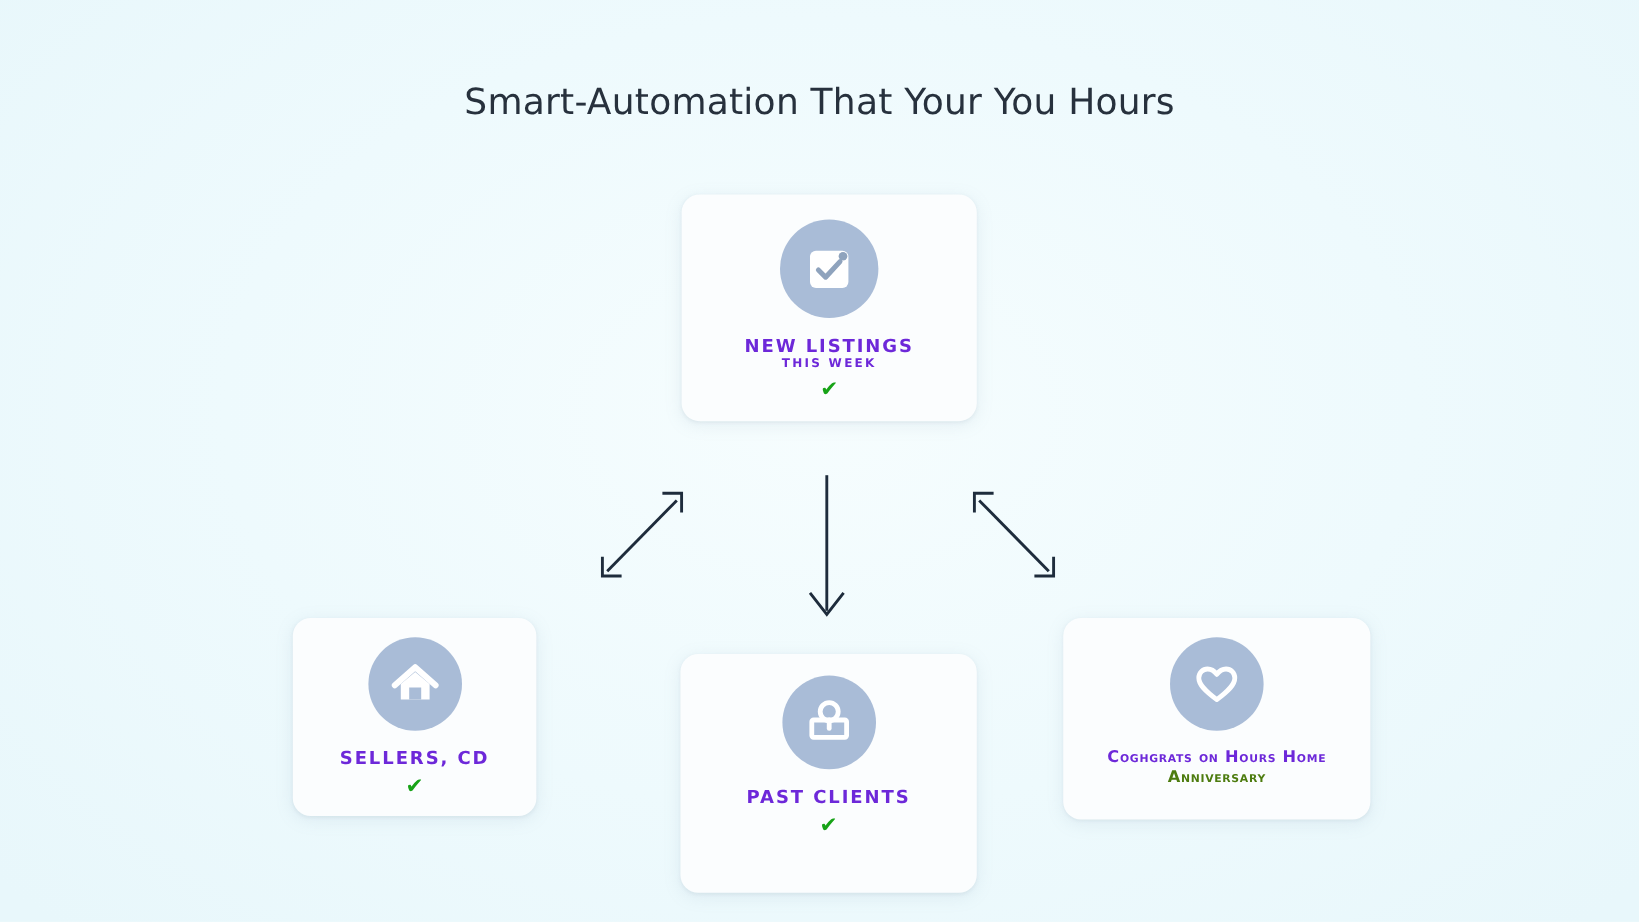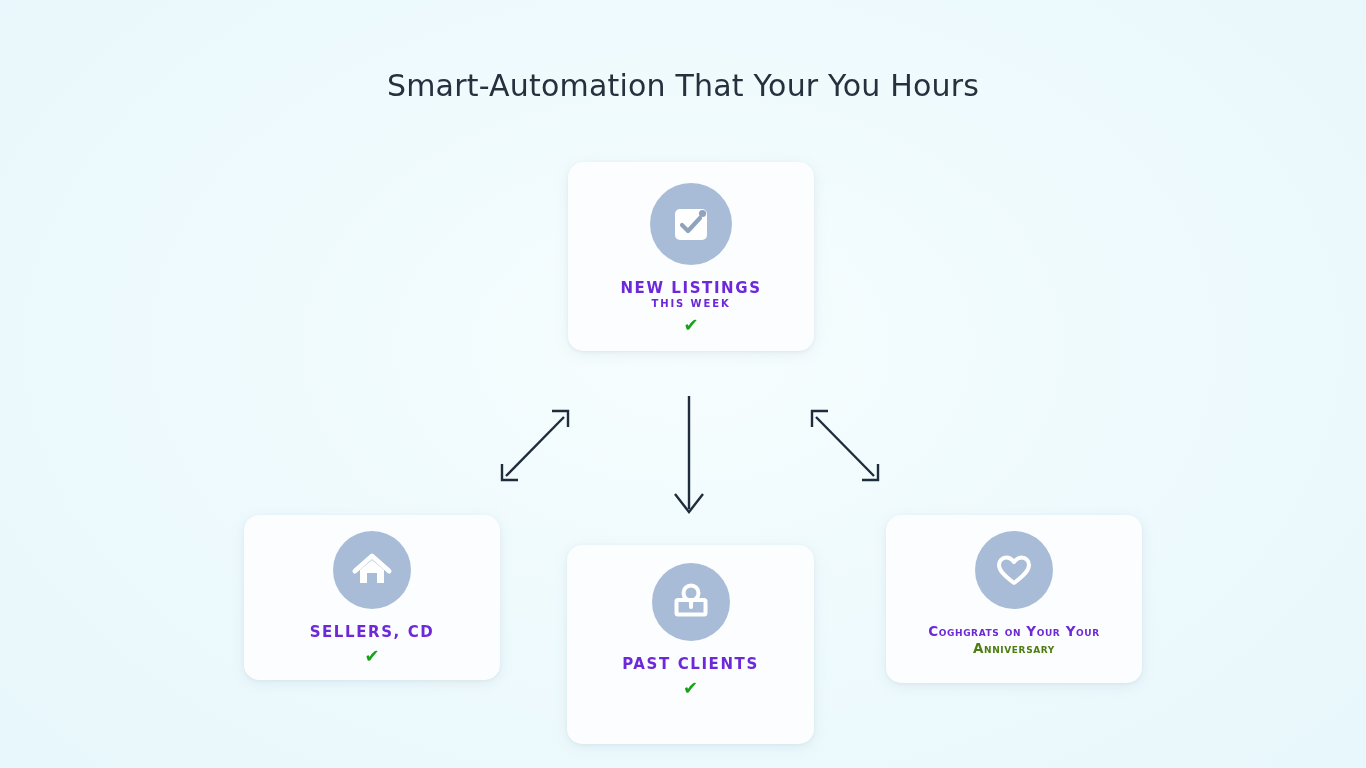--- a/index.html
+++ b/index.html
@@ -49,21 +49,21 @@
   .card-top {
     left: 568px;
     top: 162px;
     width: 246px;
     height: 189px;
     padding-top: 21px;
   }
   .card-left {
     left: 244px;
     top: 515px;
-    width: 256px;
+    width: 203px;
     height: 165px;
     padding-top: 16px;
   }
   .card-mid {
     left: 567px;
     top: 545px;
     width: 247px;
     height: 199px;
     padding-top: 18px;
   }
@@ -206,18 +206,18 @@
 
   <div class="card card-right">
     <div class="icon-circle sz-md">
       <svg width="46" height="46" viewBox="0 0 46 46">
         <path d="M23 36 C13 28.5 8 23.5 8 18 C8 13.6 11.4 10.5 15.3 10.5
                  C18.2 10.5 21 12.3 23 15 C25 12.3 27.8 10.5 30.7 10.5
                  C34.6 10.5 38 13.6 38 18 C38 23.5 33 28.5 23 36 Z" fill="none" stroke="#ffffff" stroke-width="4" stroke-linejoin="round"></path>
       </svg>
     </div>
     <div class="label-stack">
-      <div class="lbl smallcaps">Coghgrats on Your Your</div>
+      <div class="lbl smallcaps">Coghgrats on Hours Home</div>
       <div class="lbl smallcaps green">Anniversary</div>
     </div>
   </div>
 
 </div>
 
 </body></html>

